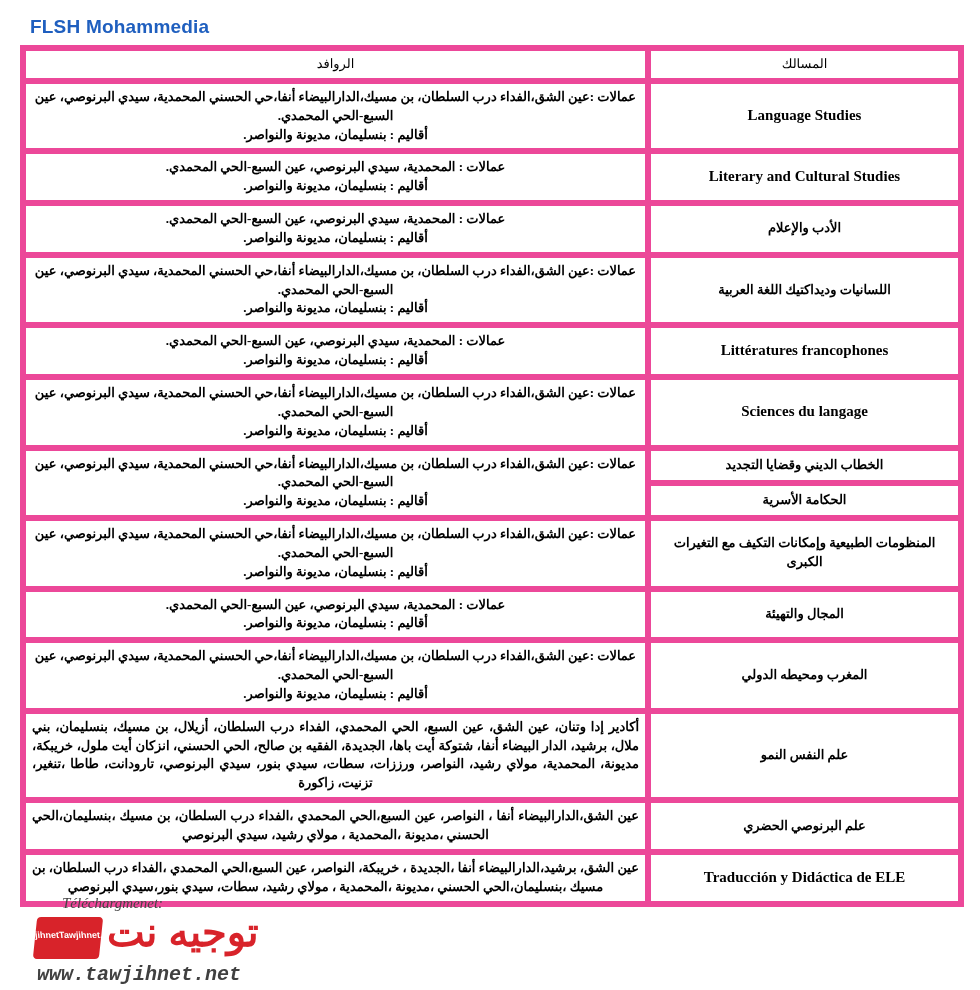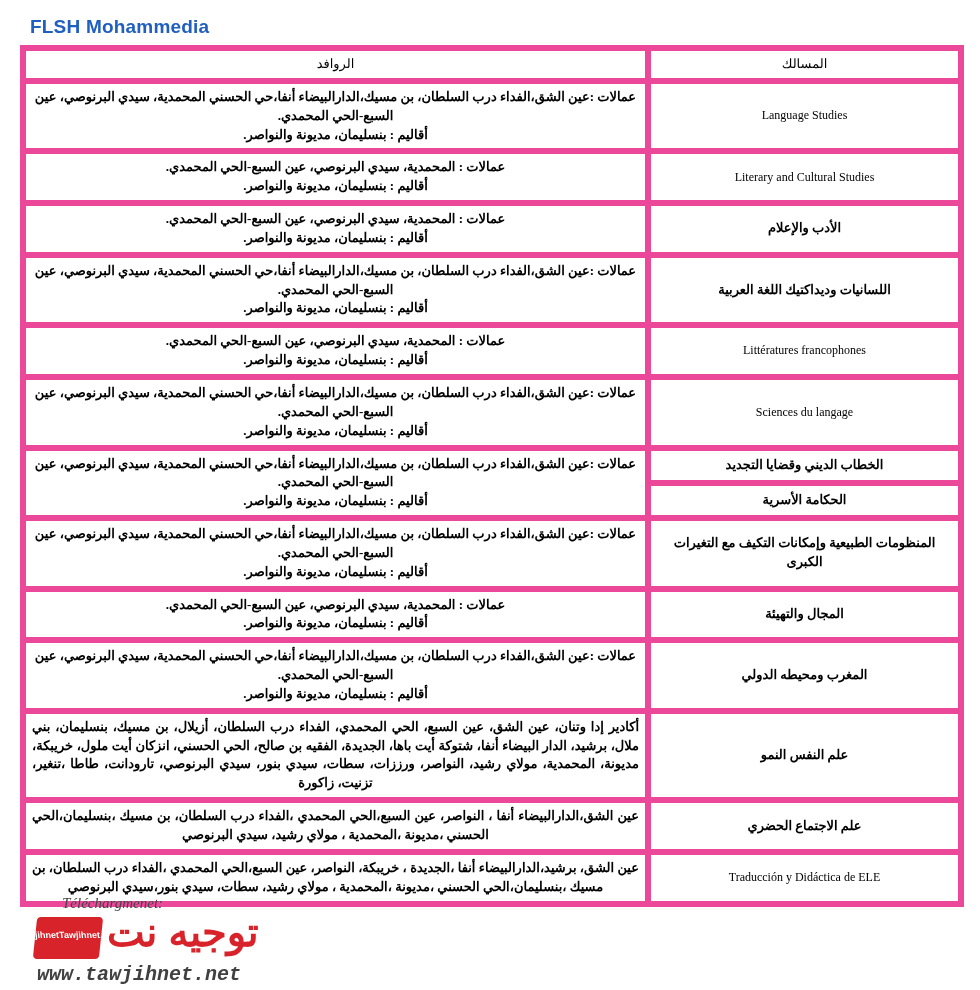--- a/index.html
+++ b/index.html
@@ -71,22 +71,22 @@
     text-align: center;
     font-size: 14px;
   }
   .cell-masalik.ar {
     direction: rtl;
     font-weight: bold;
     font-size: 13px;
   }
   .cell-masalik.lat {
     font-family: "Liberation Serif", serif;
-    font-weight: normal;
-    font-size: 12px;
+    font-weight: bold;
+    font-size: 15px;
   }
   .telechargement {
     position: absolute;
     left: 62px;
     top: 895px;
     font-family: "Liberation Serif", serif;
     font-style: italic;
     font-size: 15px;
     color: #444444;
   }
@@ -261,21 +261,21 @@
         <td class="cell-masalik ar">المغرب ومحيطه الدولي</td>
       </tr>
 
       <tr>
         <td class="cell-ar just">أكادير إدا وتنان، عين الشق، عين السبع، الحي المحمدي، الفداء درب السلطان، أزيلال، بن مسيك، بنسليمان، بني ملال، برشيد، الدار البيضاء أنفا، شتوكة أيت باها، الجديدة، الفقيه بن صالح، الحي الحسني، انزكان أيت ملول، خريبكة، مديونة، المحمدية، مولاي رشيد، النواصر، ورززات، سطات، سيدي بنور، سيدي البرنوصي، تارودانت، طاطا ،تنغير، تزنيت، زاكورة</td>
         <td class="cell-masalik ar">علم النفس النمو</td>
       </tr>
 
       <tr>
         <td class="cell-ar just">عين الشق،الدارالبيضاء  أنفا ، النواصر، عين السبع،الحي المحمدي ،الفداء درب السلطان، بن مسيك ،بنسليمان،الحي الحسني ،مديونة ،المحمدية ، مولاي  رشيد، سيدي البرنوصي</td>
-        <td class="cell-masalik ar">علم الاجتماع الحضري</td>
+        <td class="cell-masalik ar">علم البرنوصي الحضري</td>
       </tr>
 
       <tr>
         <td class="cell-ar just">عين الشق، برشيد،الدارالبيضاء  أنفا ،الجديدة ، خريبكة، النواصر، عين السبع،الحي المحمدي ،الفداء درب السلطان، بن مسيك ،بنسليمان،الحي الحسني ،مديونة ،المحمدية ، مولاي  رشيد، سطات، سيدي بنور،سيدي البرنوصي</td>
         <td class="cell-masalik lat">Traducción y Didáctica de ELE</td>
       </tr>
 
     </tbody>
   </table>
 

